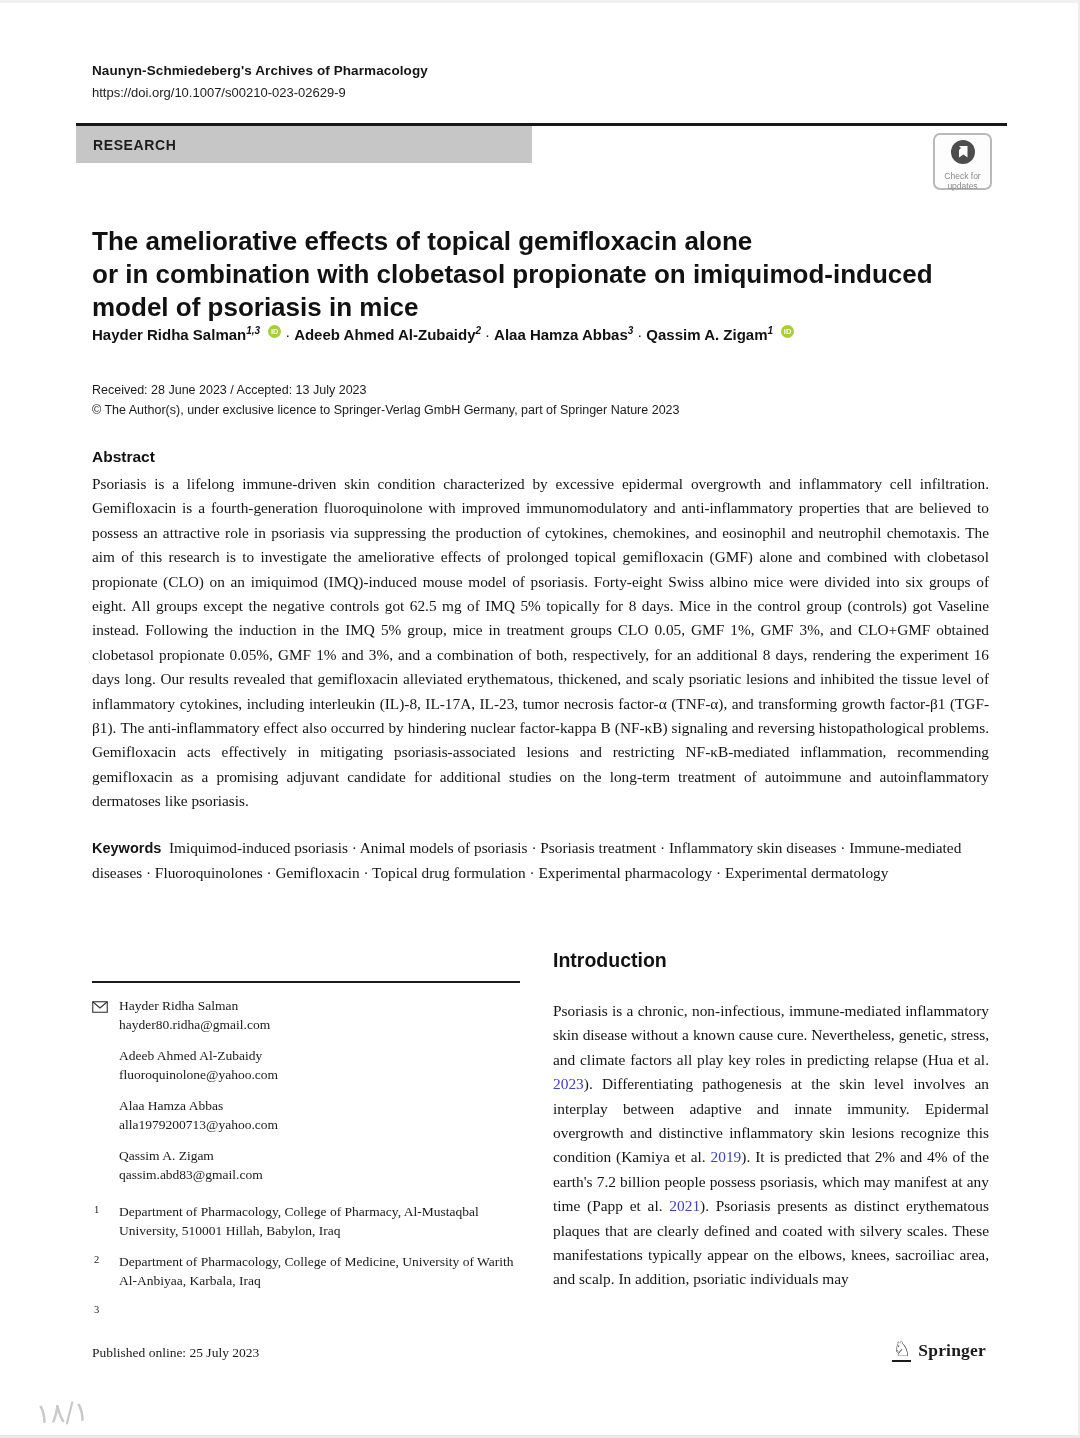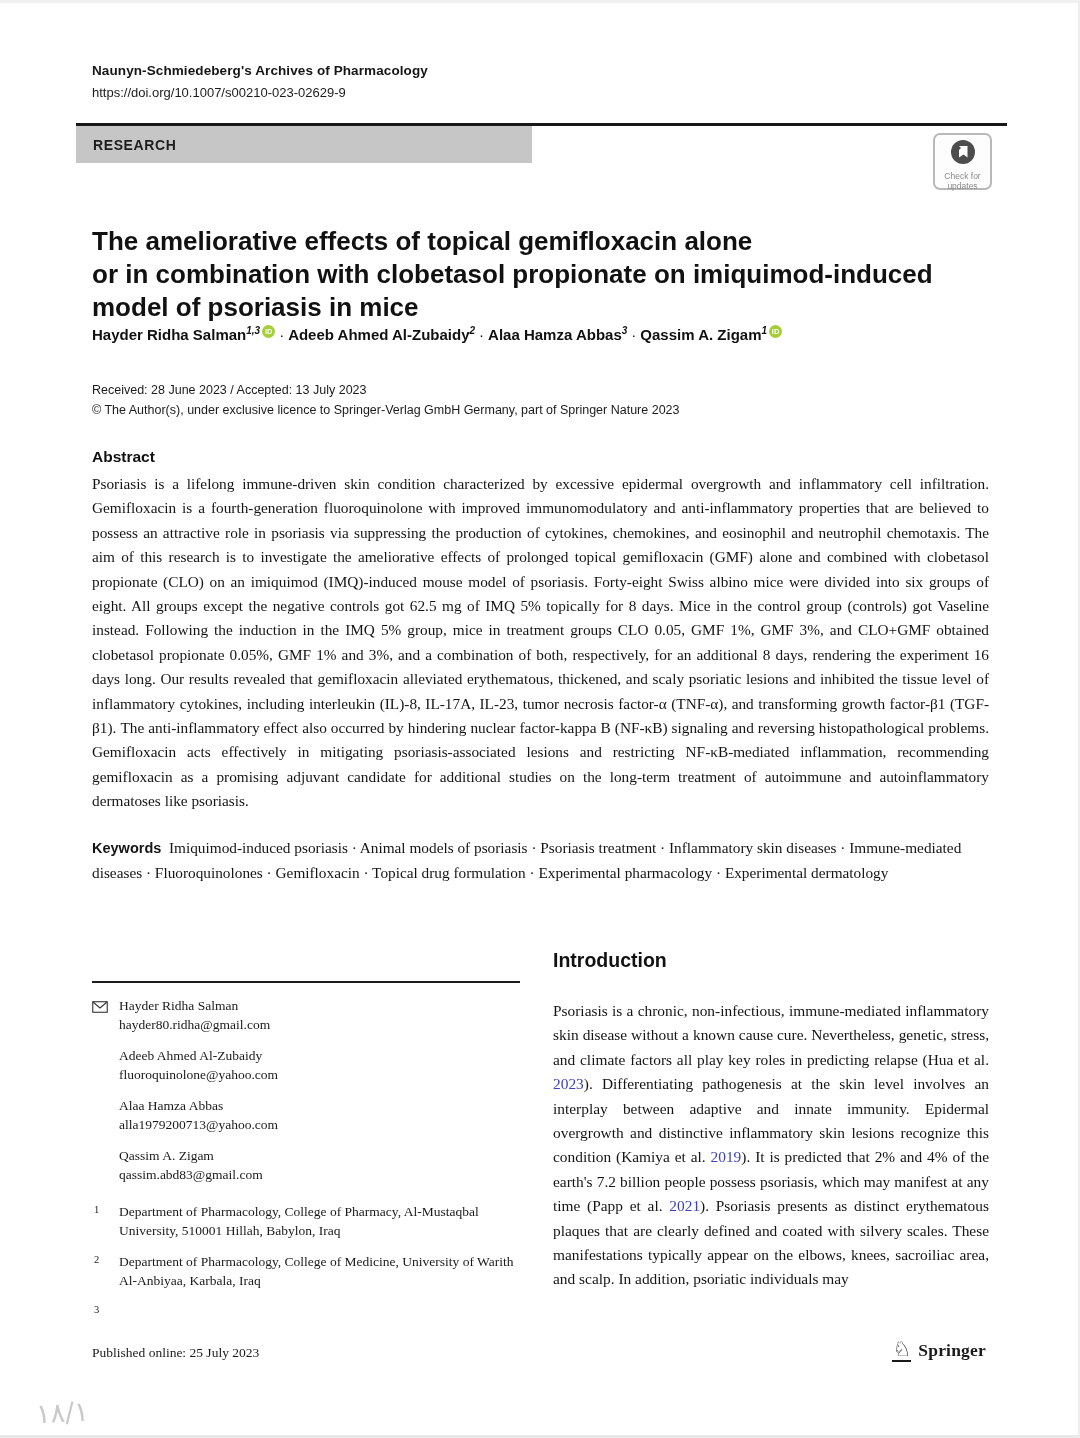--- a/index.html
+++ b/index.html
@@ -46,21 +46,21 @@
     font-size: 26px; line-height: 33px; color: #111; margin-top: 28px;
   }
   .authors {
     position: absolute; left: 92px; top: 322px; width: 900px;
     font-family: "Liberation Sans", sans-serif; font-weight: 700; font-size: 15px; color: #111;
   }
   .authors sup { font-size: 10px; font-weight: 700; font-style: italic; }
   .orcid {
     display: inline-block; width: 13px; height: 13px; border-radius: 50%;
     background: #a6ce39; color: #fff; font-size: 7.5px; font-weight: 700;
-    text-align: center; line-height: 13px; vertical-align: super; margin-left: 2px;
+    text-align: center; line-height: 13px; vertical-align: super; margin-left: 8px;
     font-family: "Liberation Sans", sans-serif; cursor: pointer;
   }
   .authors .sep { font-weight: 400; padding: 0 4px; }
   .dates {
     position: absolute; left: 92px; top: 377px;
     font-family: Liberation Sans, sans-serif; font-size: 12.5px; line-height: 20px; color: #1b1b1b;
   }
   
   .abs-head {
     position: absolute; left: 92px; top: 445px;

